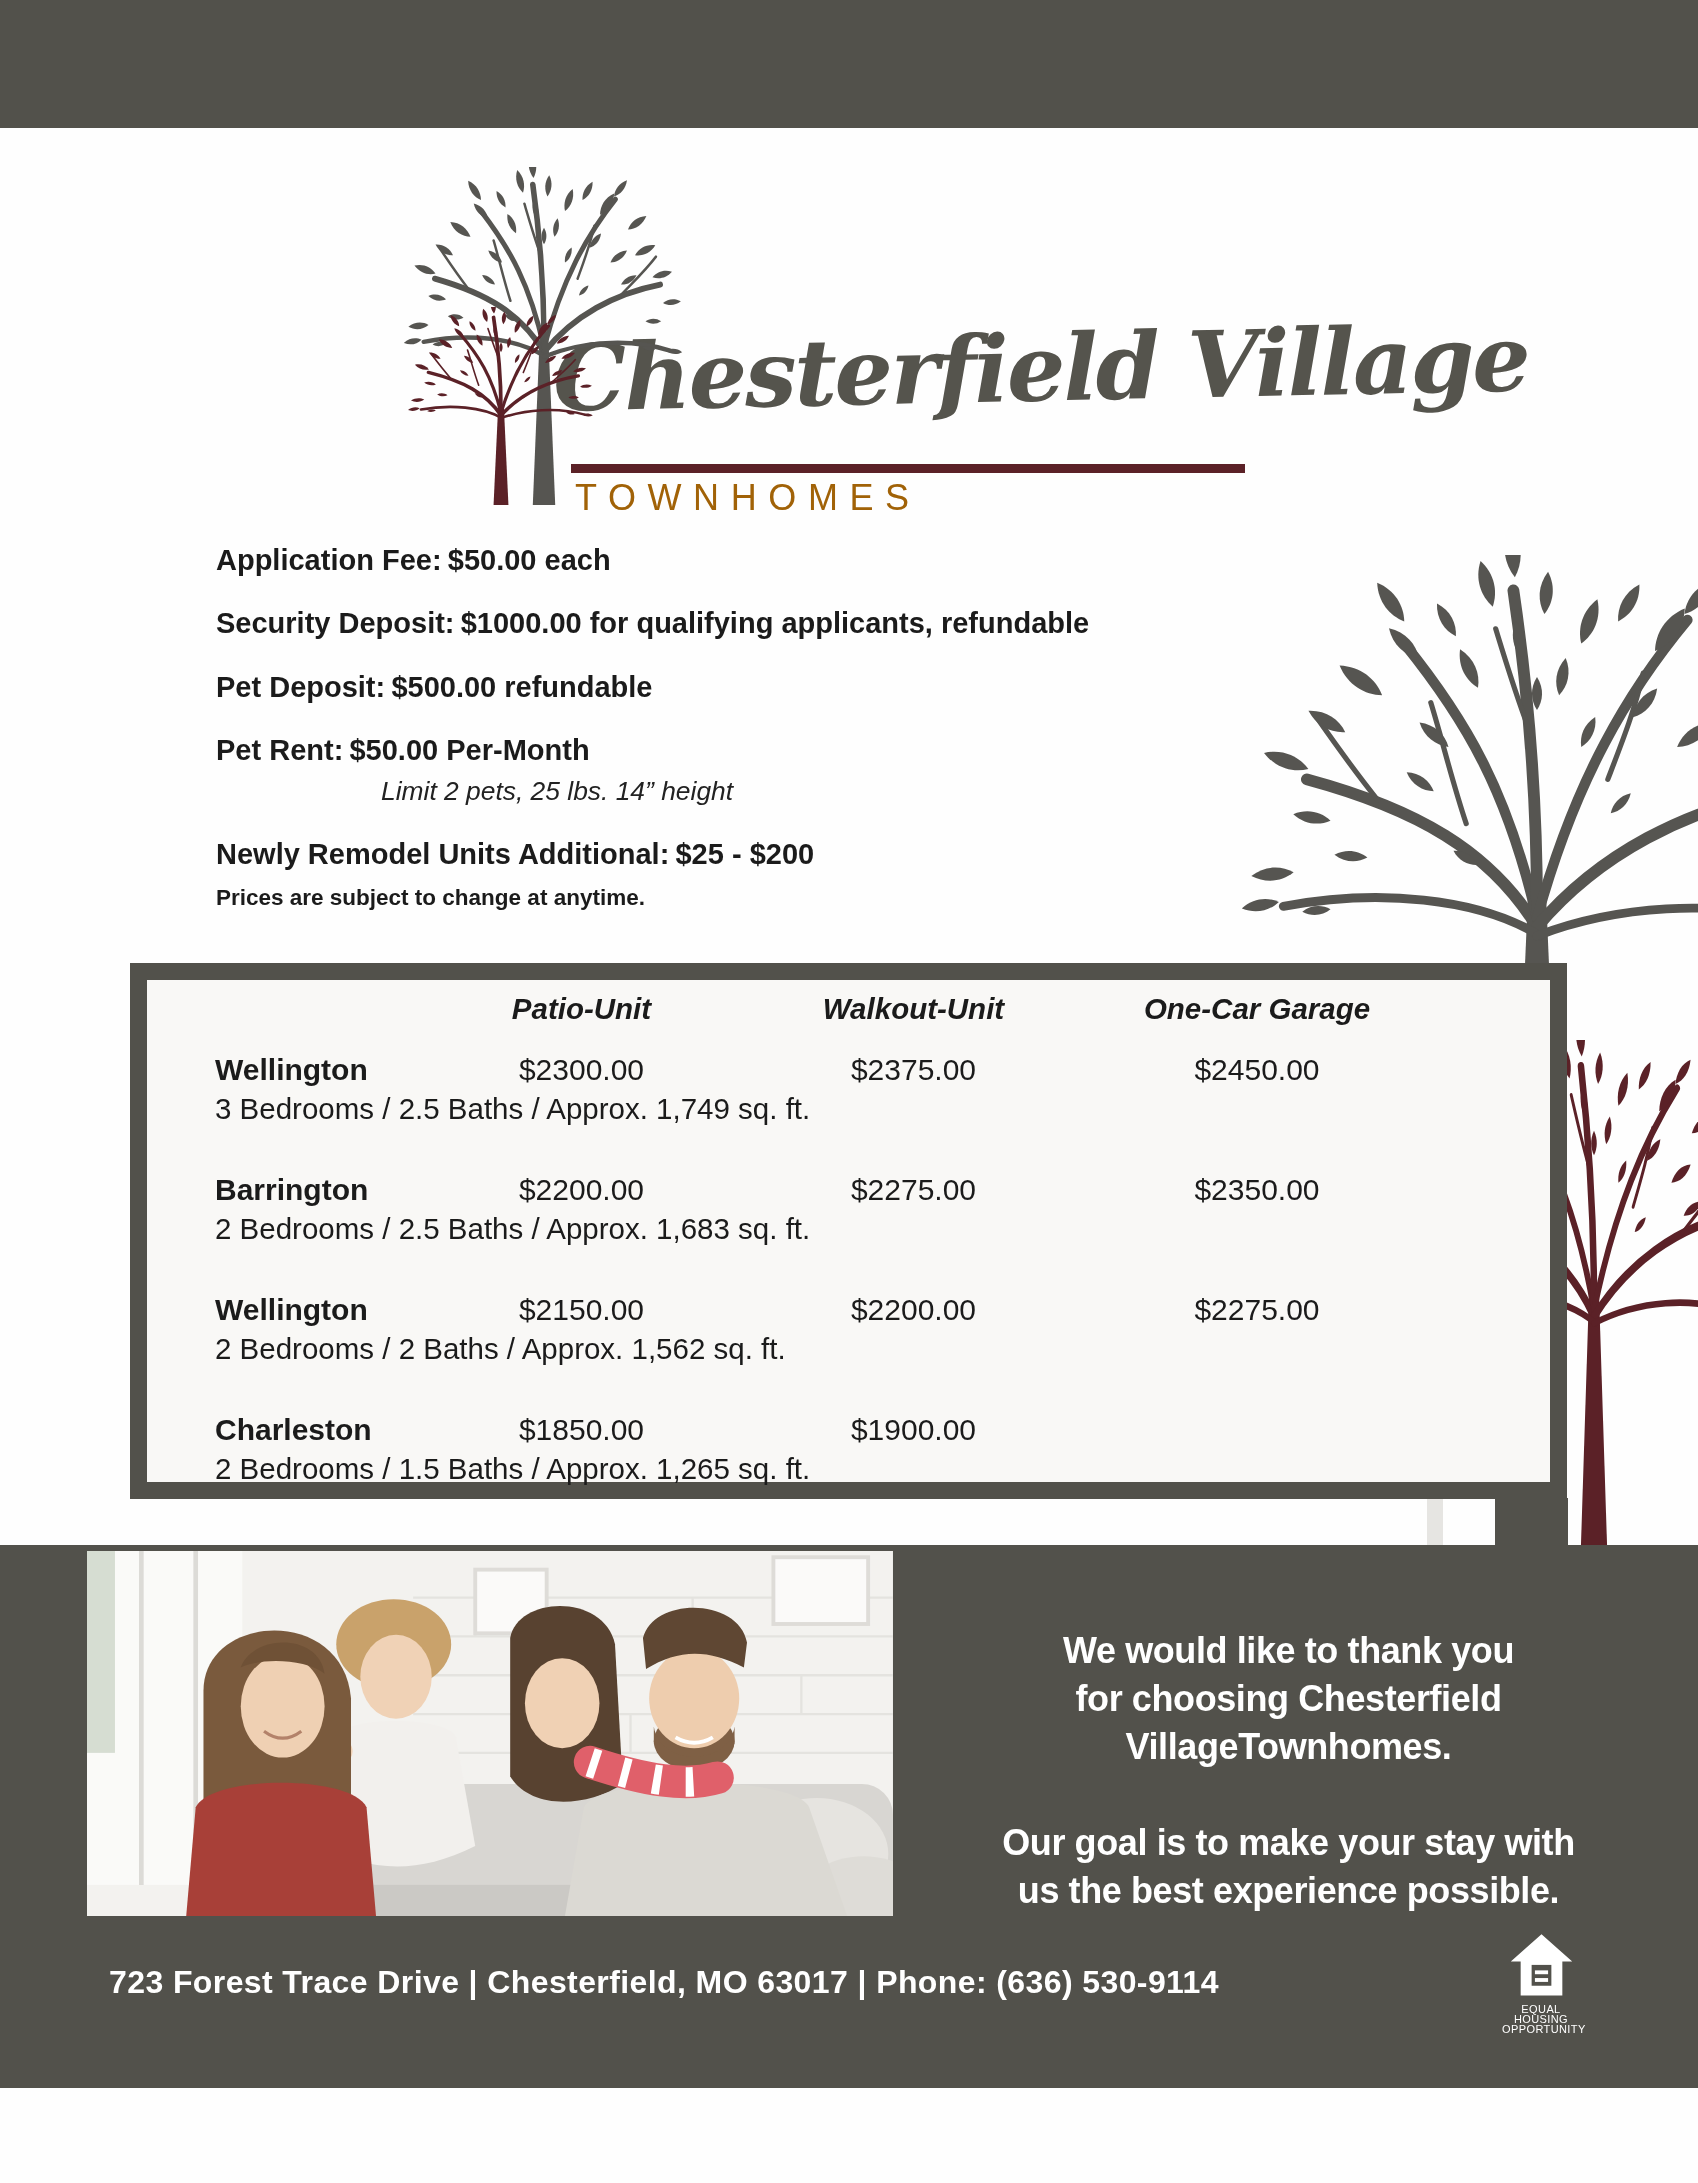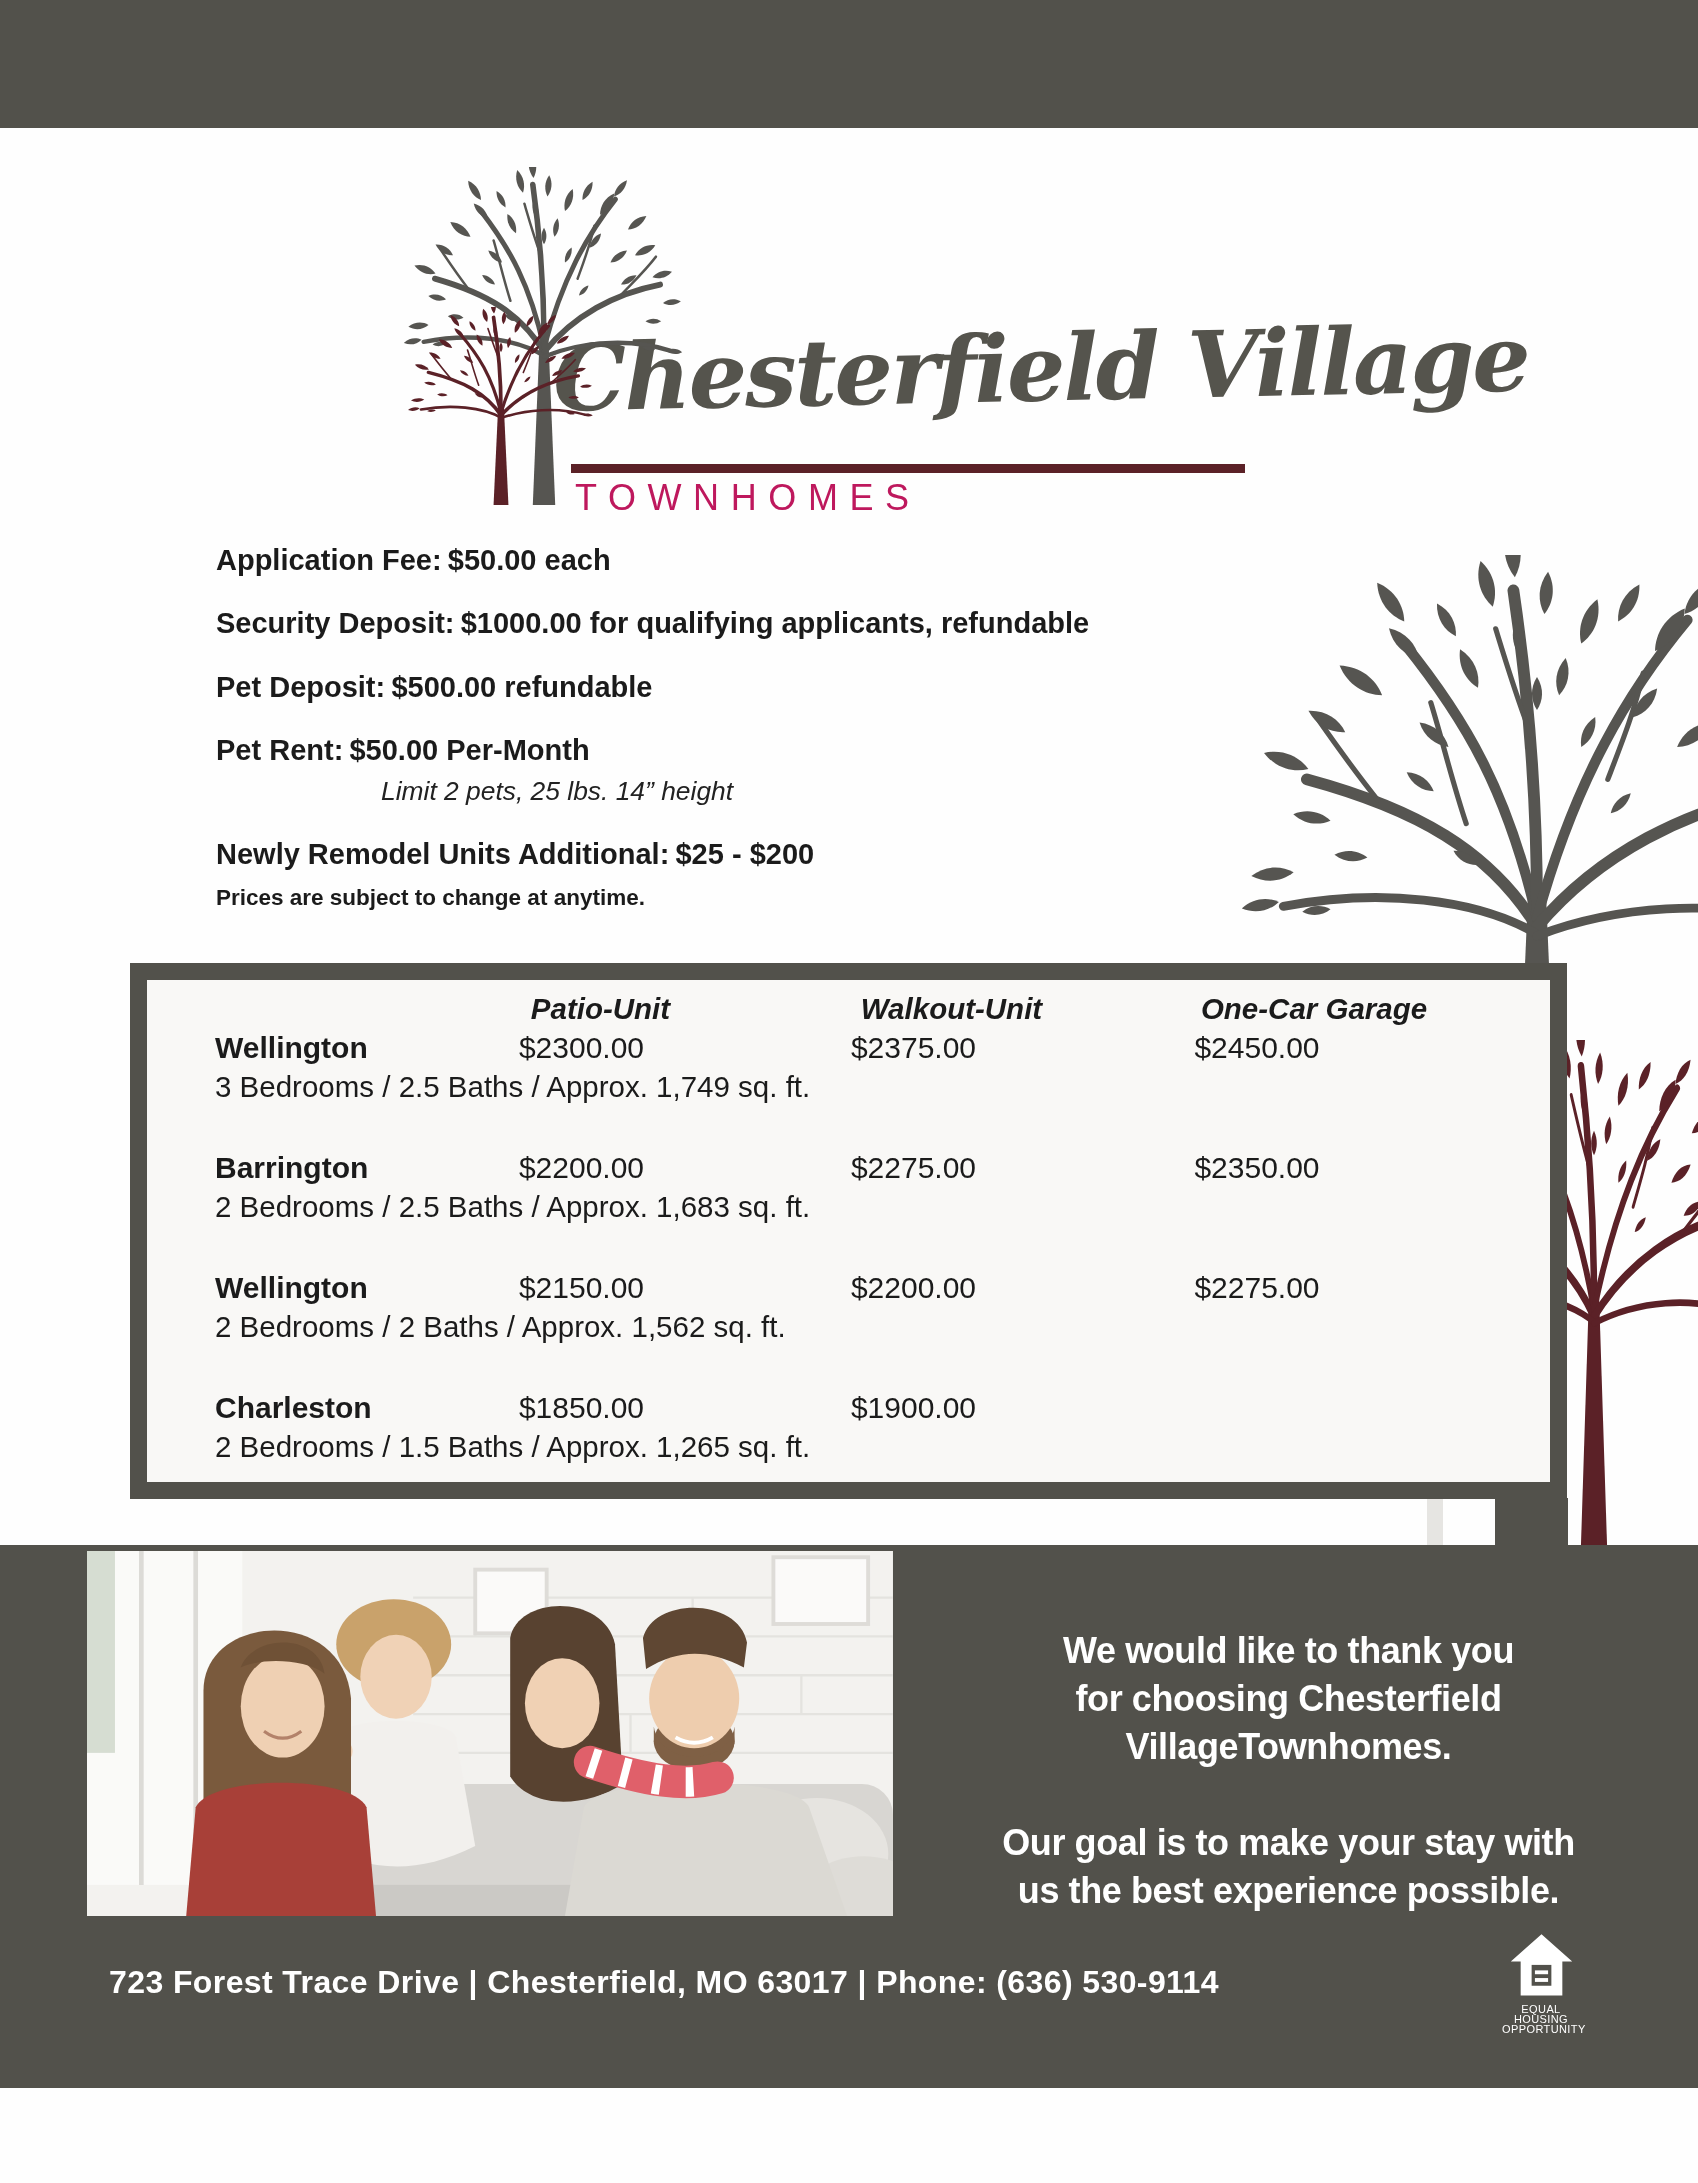--- a/index.html
+++ b/index.html
@@ -8,21 +8,21 @@
   .band{position:absolute;left:0;width:1698px;background:#52514b;}
   .topbar{top:0;height:128px;}
   .midband{top:1545px;height:515px;}
   .footerband{top:1916px;height:172px;}
 
   
   .logo-script{position:absolute;left:553px;top:317px;width:738px;
       font-family:"DejaVu Serif", serif;font-style:italic;font-weight:700;
       font-size:92px;letter-spacing:-2.3px;color:#55544d;white-space:nowrap;transform:rotate(-1.2deg);}
   .logo-rule{position:absolute;left:571px;top:464px;width:674px;height:8.5px;background:#5b2127;}
-  .logo-town{position:absolute;left:575px;top:477px;font-size:36px;letter-spacing:11.6px;color:#be185d;}
+  .logo-town{position:absolute;left:575px;top:477px;font-size:36px;letter-spacing:11.6px;color:#a16207;}
 
   
   .tree{position:absolute;}
   .tree svg{display:block;width:100%;height:100%;}
 
   
   .fees{position:absolute;left:216px;top:542px;width:1165px;}
   .fee-line{font-size:29px;font-weight:700;line-height:37px;margin-bottom:26.4px;}
   .fee-line .fee-label{margin-right:6.2px;}
   .fee-note{font-size:26.4px;font-style:italic;font-weight:500;line-height:34px;
@@ -31,21 +31,21 @@
   .fee-disclaimer{font-size:22.5px;font-weight:700;line-height:28px;}
 
   
   .ptable{position:absolute;left:130px;top:963px;width:1437px;height:536px;
       box-sizing:border-box;border:17px solid #52514b;background:#f9f8f6;
       padding:9.3px 23px 0 68px;z-index:3;}
   .trow{display:grid;grid-template-columns:211px 311px 353px 334px;align-items:end;}
   .trow .cell{line-height:39px;font-size:30px;}
   .cell.cname{font-weight:700;text-align:left;}
   .cell.cprice{font-weight:400;text-align:center;}
-  .thead{margin-bottom:0;gap:19px;}
+  .thead{margin-bottom:22px;}
   .thead .cell{font-style:italic;font-weight:700;font-size:29.5px;}
   .tdesc{font-size:29.5px;font-weight:400;line-height:39px;margin-bottom:42px;}
 
   
   .stub{position:absolute;z-index:1;}
   .stub.light{left:1427px;top:1498px;width:15.5px;height:48px;background:#e6e5e2;}
   .stub.dark{left:1495px;top:1498px;width:73px;height:48px;background:#52514b;}
 
   
   .photo{position:absolute;left:87px;top:6.2px;width:806px;height:434px;overflow:hidden;}

